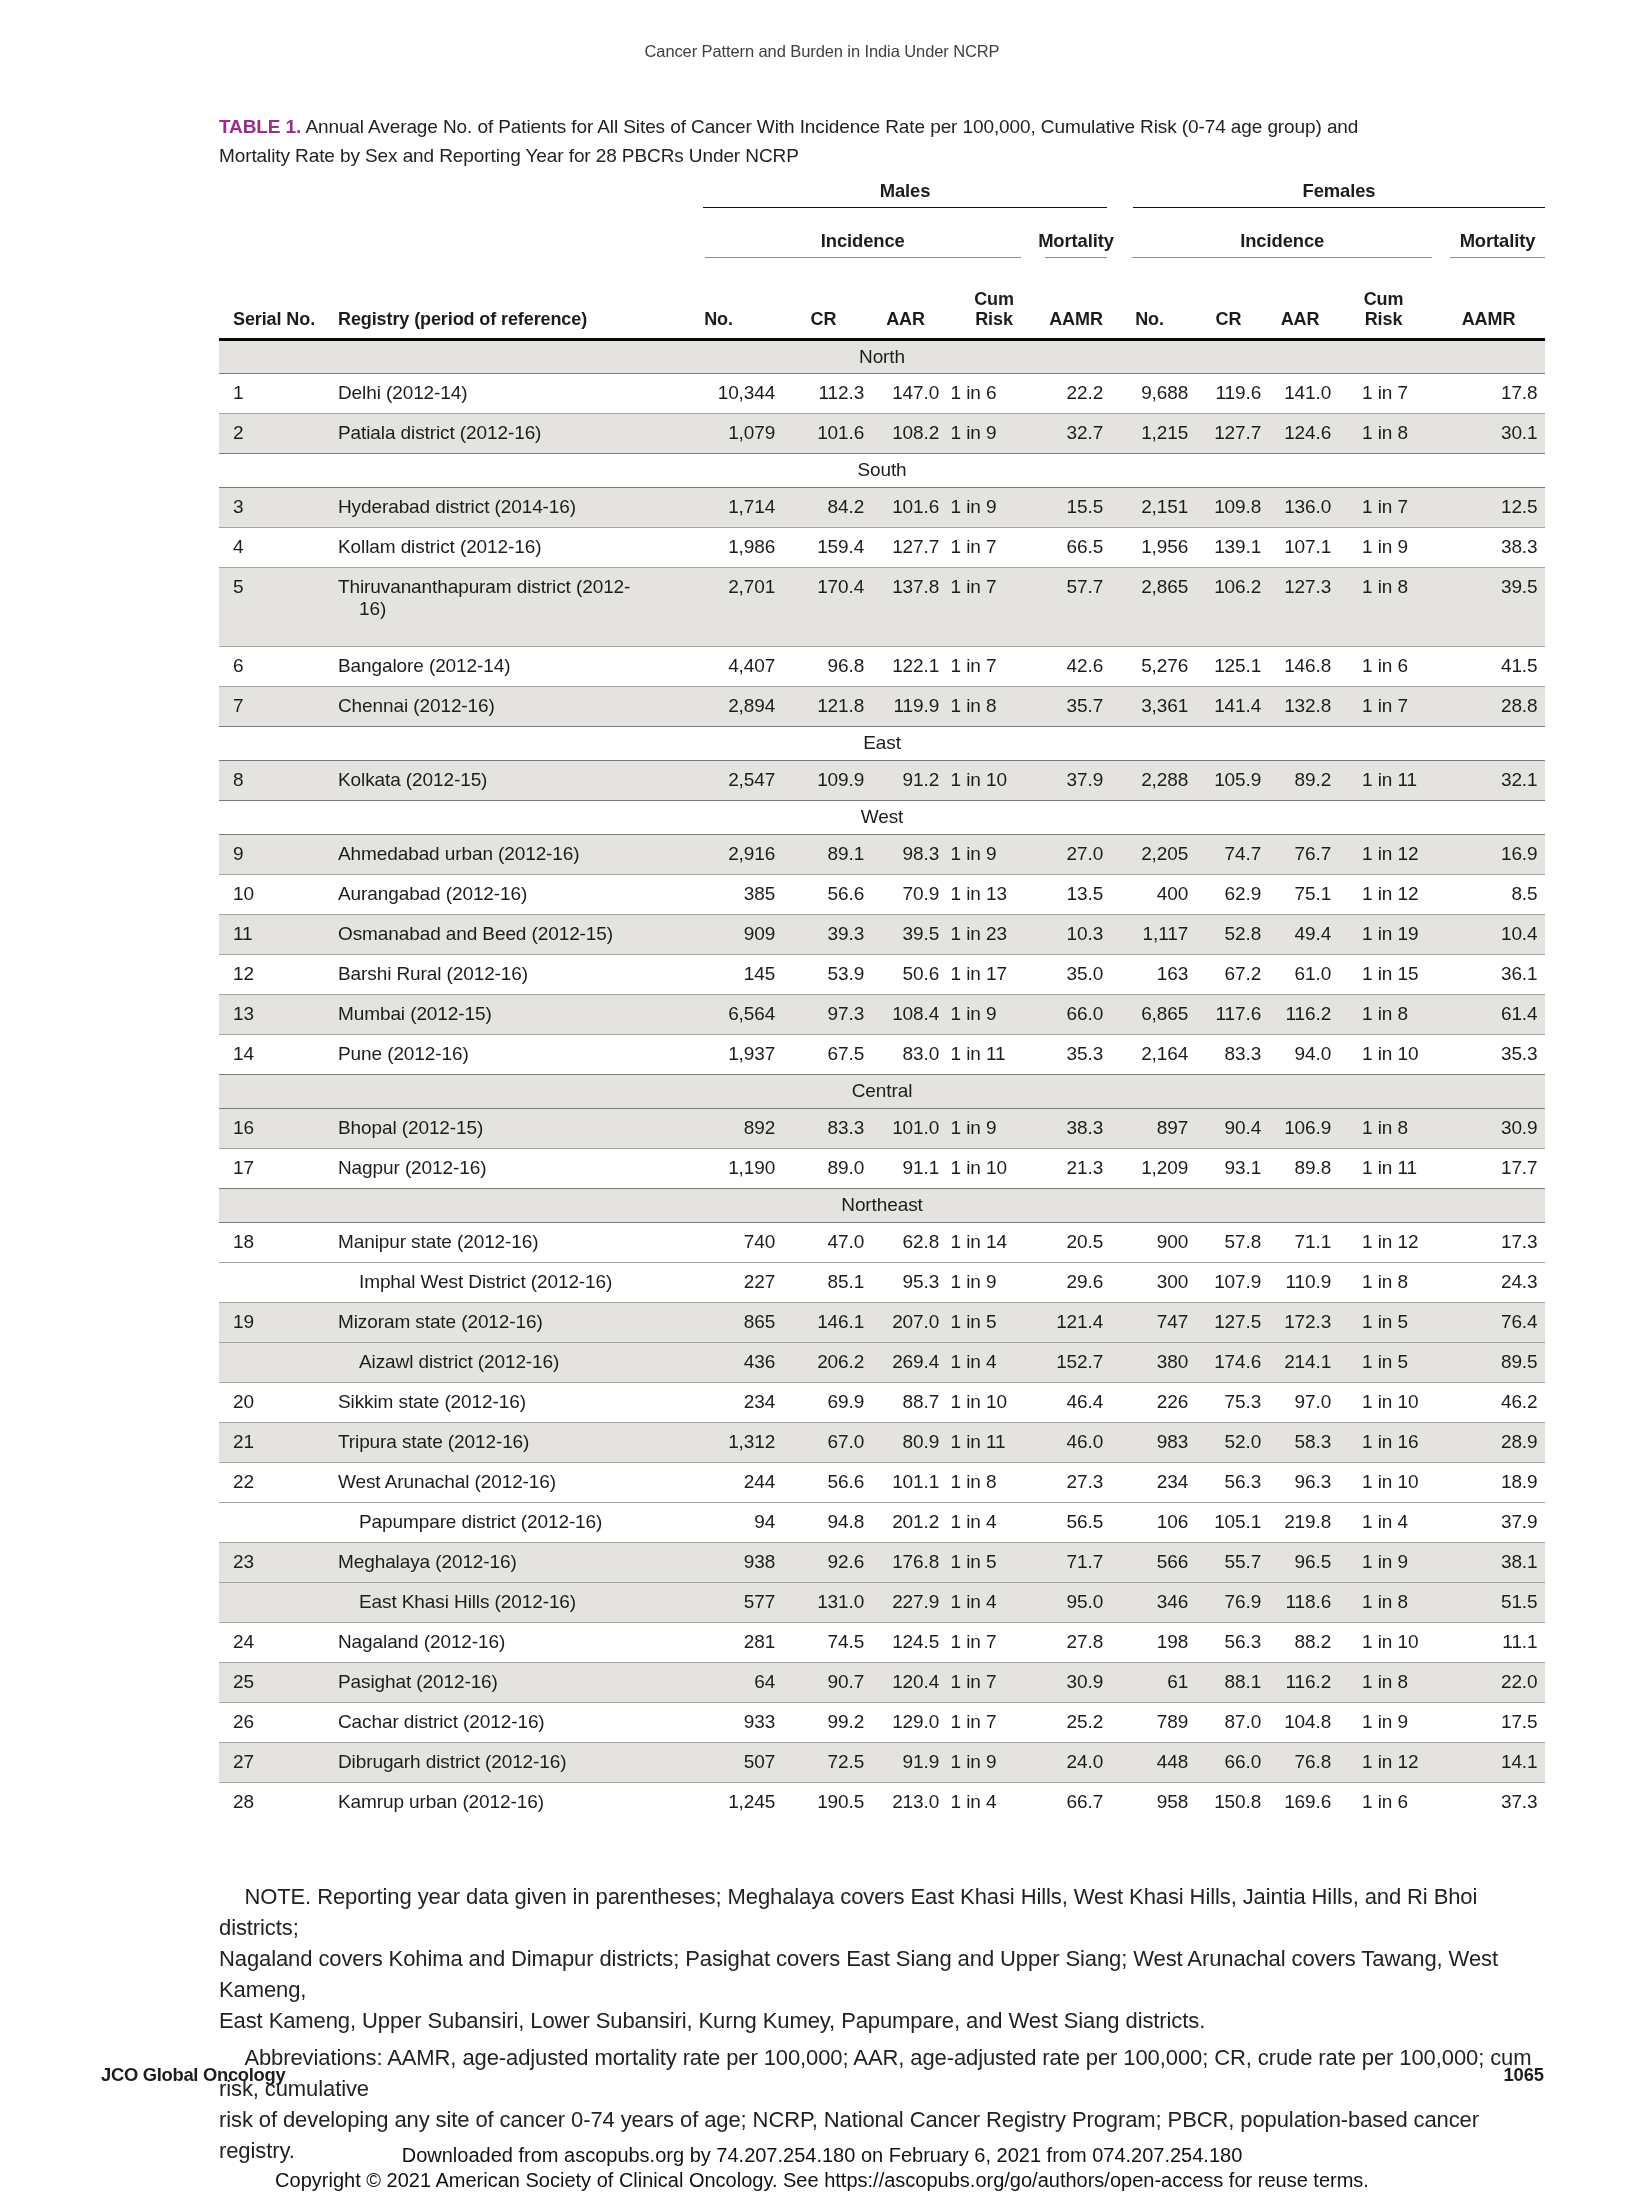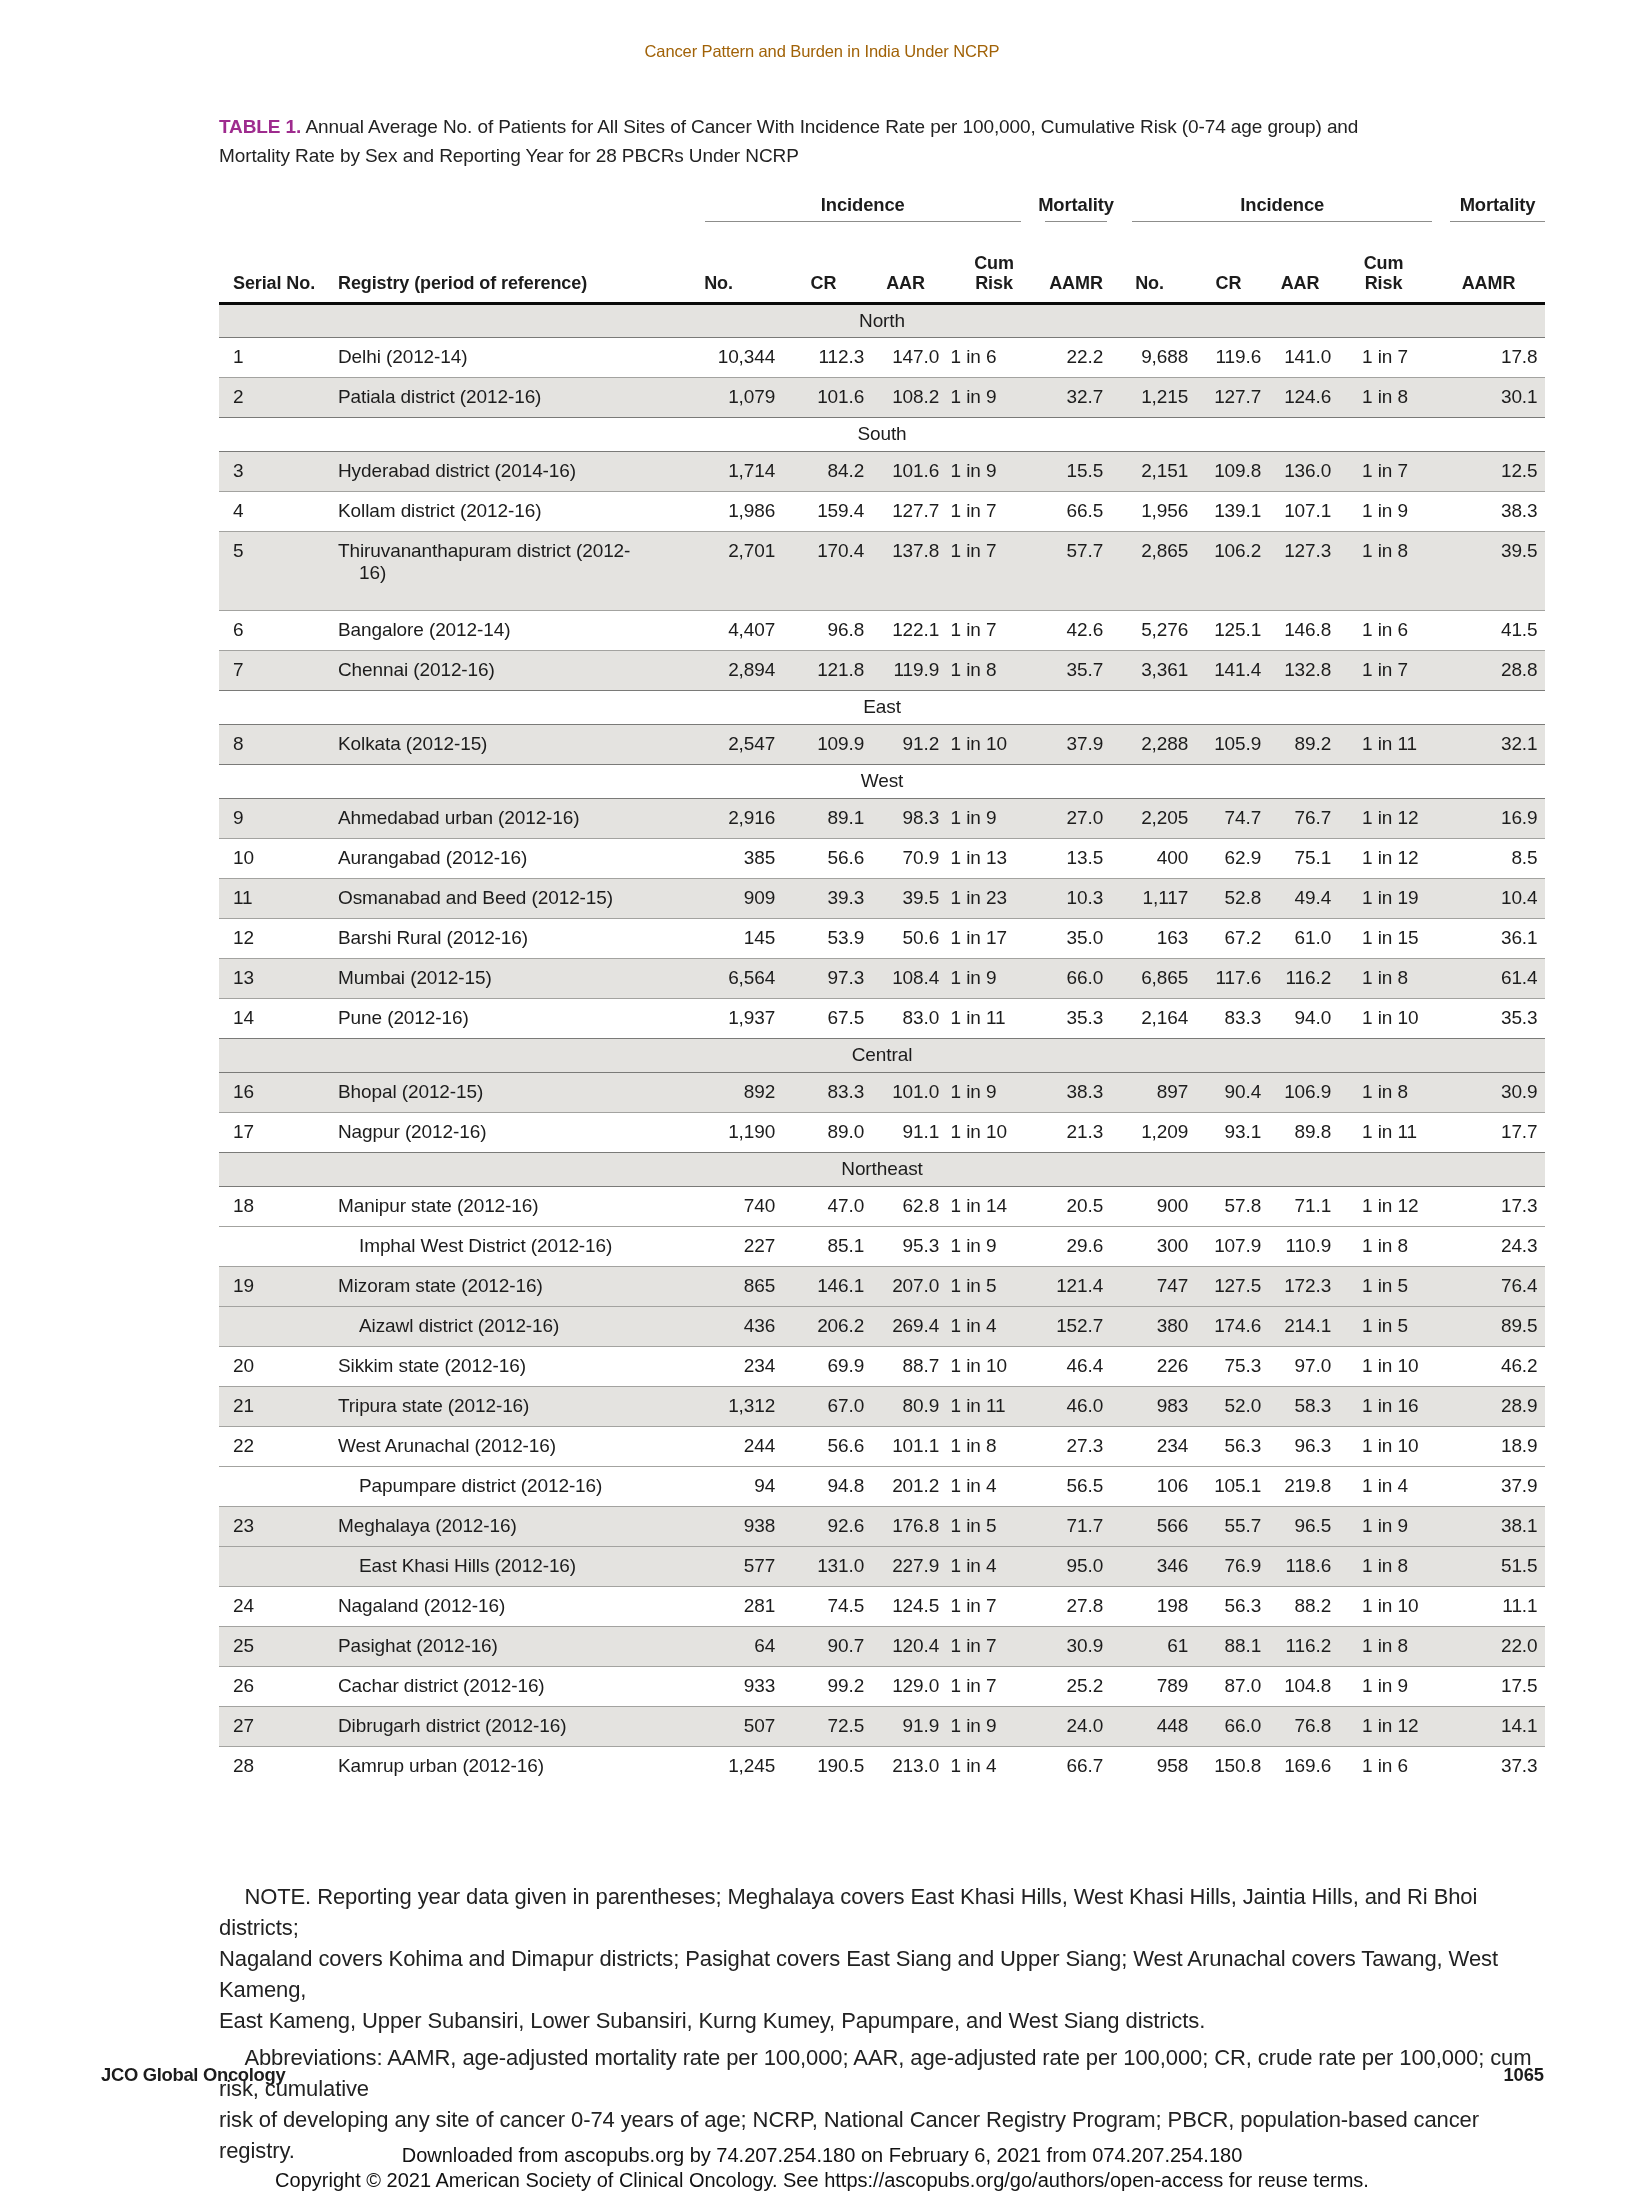--- a/index.html
+++ b/index.html
@@ -4,21 +4,21 @@
 <style>
   * { margin:0; padding:0; box-sizing:border-box; }
   html,body { background:#ffffff; }
   body {
     position:relative; width:1644px; height:2202px;
     font-family:"Liberation Sans", sans-serif; color:#1c1c1c;
     letter-spacing:-0.1px;
   }
   .running-head {
     position:absolute; top:42px; left:0; width:100%;
-    text-align:center; font-size:16.5px; color:#a16207;
+    text-align:center; font-size:16.5px; color:#404040;
   }
   .caption {
     position:absolute; left:219px; top:112px; width:1318px;
     font-size:19px; line-height:29px; color:#222;
   }
   .caption .tlabel { font-weight:bold; color:var(--accent,#9e2b8e); }
   table.main {
     position:absolute; left:219px; top:177px; width:1325px;
     border-collapse:collapse; table-layout:fixed;
   }
@@ -88,20 +88,33 @@
       <col style="width:75px">
       <col style="width:102px">
       <col style="width:62px">
     <col style="width:85px">
       <col style="width:73px">
       <col style="width:70px">
       <col style="width:97px">
       <col style="width:113px">
   </colgroup>
   <thead>
+    <tr class="grp">
+      <th colspan="2"></th>
+      <th colspan="5">
+          <div class="rule-b ctr" style="margin-left:45px">
+            <span>Males</span>
+          </div>
+        </th>
+      <th colspan="5">
+          <div class="rule-b ctr" style="margin-left:26px">
+            <span>Females</span>
+          </div>
+        </th>
+    </tr>
     <tr class="sub">
       <th colspan="2"></th>
       <th colspan="4">
           <div class="rule-g ctr" style="margin-left:47px;margin-right:24.5px">
             <span>Incidence</span>
           </div>
         </th>
       <th>
           <div class="rule-g ctr">
             <span>Mortality</span>

